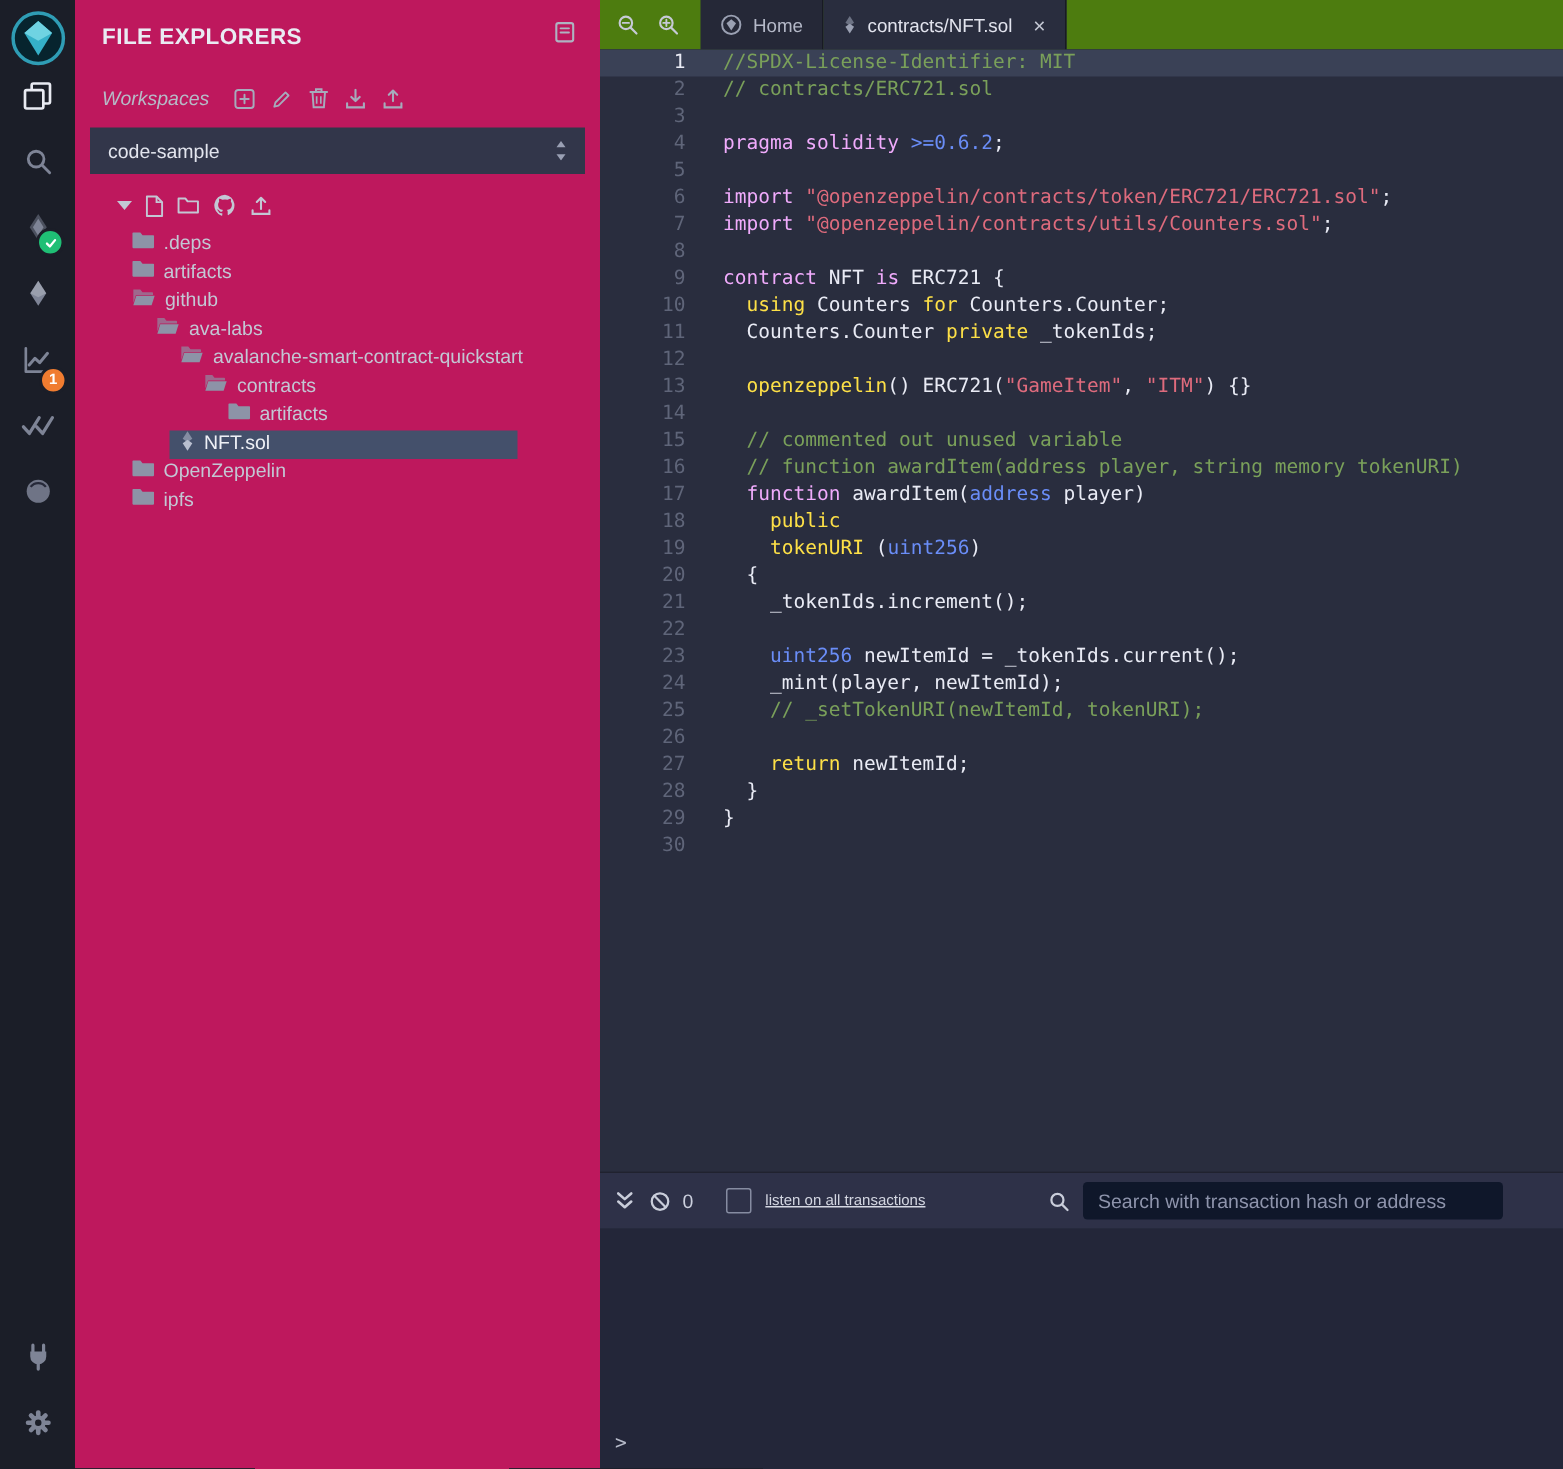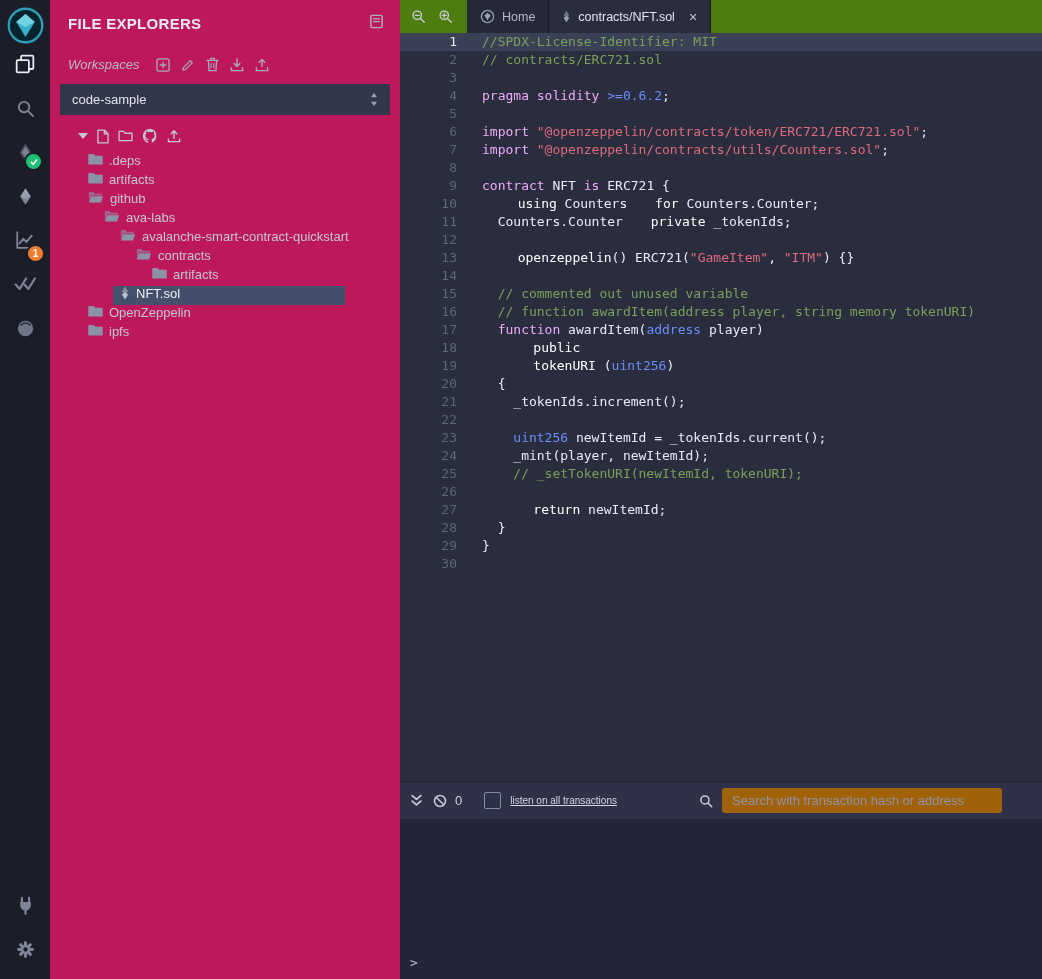--- a/index.html
+++ b/index.html
@@ -58,36 +58,36 @@
   .editor{flex:1;background:#292d3e;font-family:"DejaVu Sans Mono",monospace;font-size:13px;
           line-height:18px;overflow:hidden;cursor:text;}
   .cl-row{display:flex;height:18px;}
   .cl-row.active{background:#3a4156;}
   .cl-num{flex:none;width:78px;text-align:right;padding-right:21px;box-sizing:border-box;
           color:#5f6579;user-select:none;cursor:pointer;}
   .cl-row.active .cl-num{color:#e9ebf5;}
   .cl-code{white-space:pre;color:#e9ebf5;padding-left:4px;}
   .tok-c{color:#7aa05a;}  
   .tok-k{color:#f0abfc;}  
-  .tok-m{color:#ffffff;margin-left:20px;}  
+  .tok-m{color:#fde047;}  
   .tok-s{color:#de6b7d;}  
   .tok-t{color:#6a8df7;}  
   .tok-p{color:#e9ebf5;}  
 
   
   .termbar{flex:none;height:37px;background:#2e3148;display:flex;align-items:center;
            padding:0 40px 0 10px;color:#c9cdda;border-top:1px solid #20222f;}
   .termbar .ico{display:flex;cursor:pointer;color:#c9cdda;}
   .t-ban{margin-left:10px;}
   .term-count{margin-left:8px;font-size:13px;color:#ccd0de;}
   .term-check{margin-left:22px;width:15px;height:15px;border:1px solid #868ca1;border-radius:2px;
               background:transparent;flex:none;cursor:pointer;}
   .term-label{margin-left:9px;font-size:10px;color:#d4d7e2;text-decoration:underline;}
   .t-search{margin-left:auto;color:#d4d7e2;}
-  .term-input{margin-left:9px;width:260px;height:25px;background:#a16207;border:none;border-radius:3px;
+  .term-input{margin-left:9px;width:260px;height:25px;background:#0f172a;border:none;border-radius:3px;
               color:#dfe2ec;font-size:13px;padding:0 10px;outline:none;
               font-family:"Liberation Sans",sans-serif;}
   .term-input::placeholder{color:#8e94ac;}
   .termbody{flex:none;height:160px;background:#232639;position:relative;
             font-family:"DejaVu Sans Mono",monospace;}
   .prompt{position:absolute;left:10px;bottom:9px;color:#b7bbca;font-size:13px;}
 </style>
 </head>
 <body>
 

